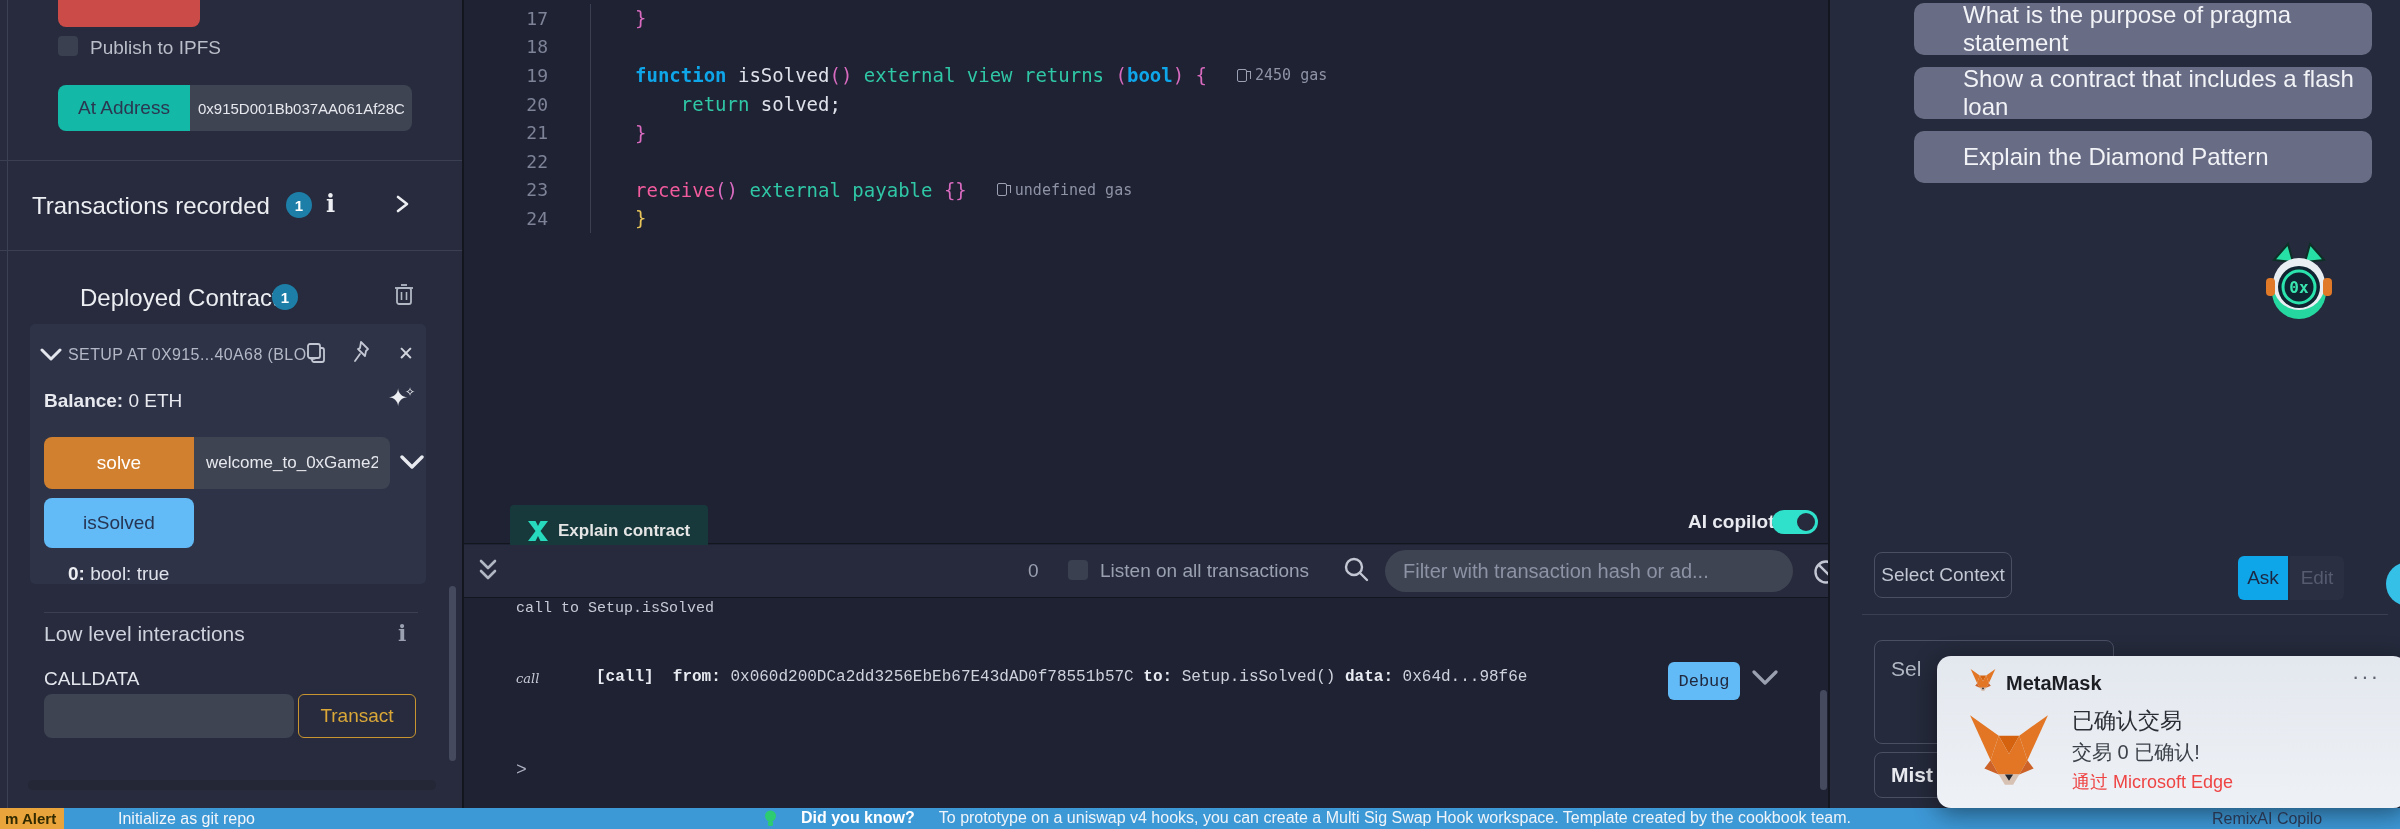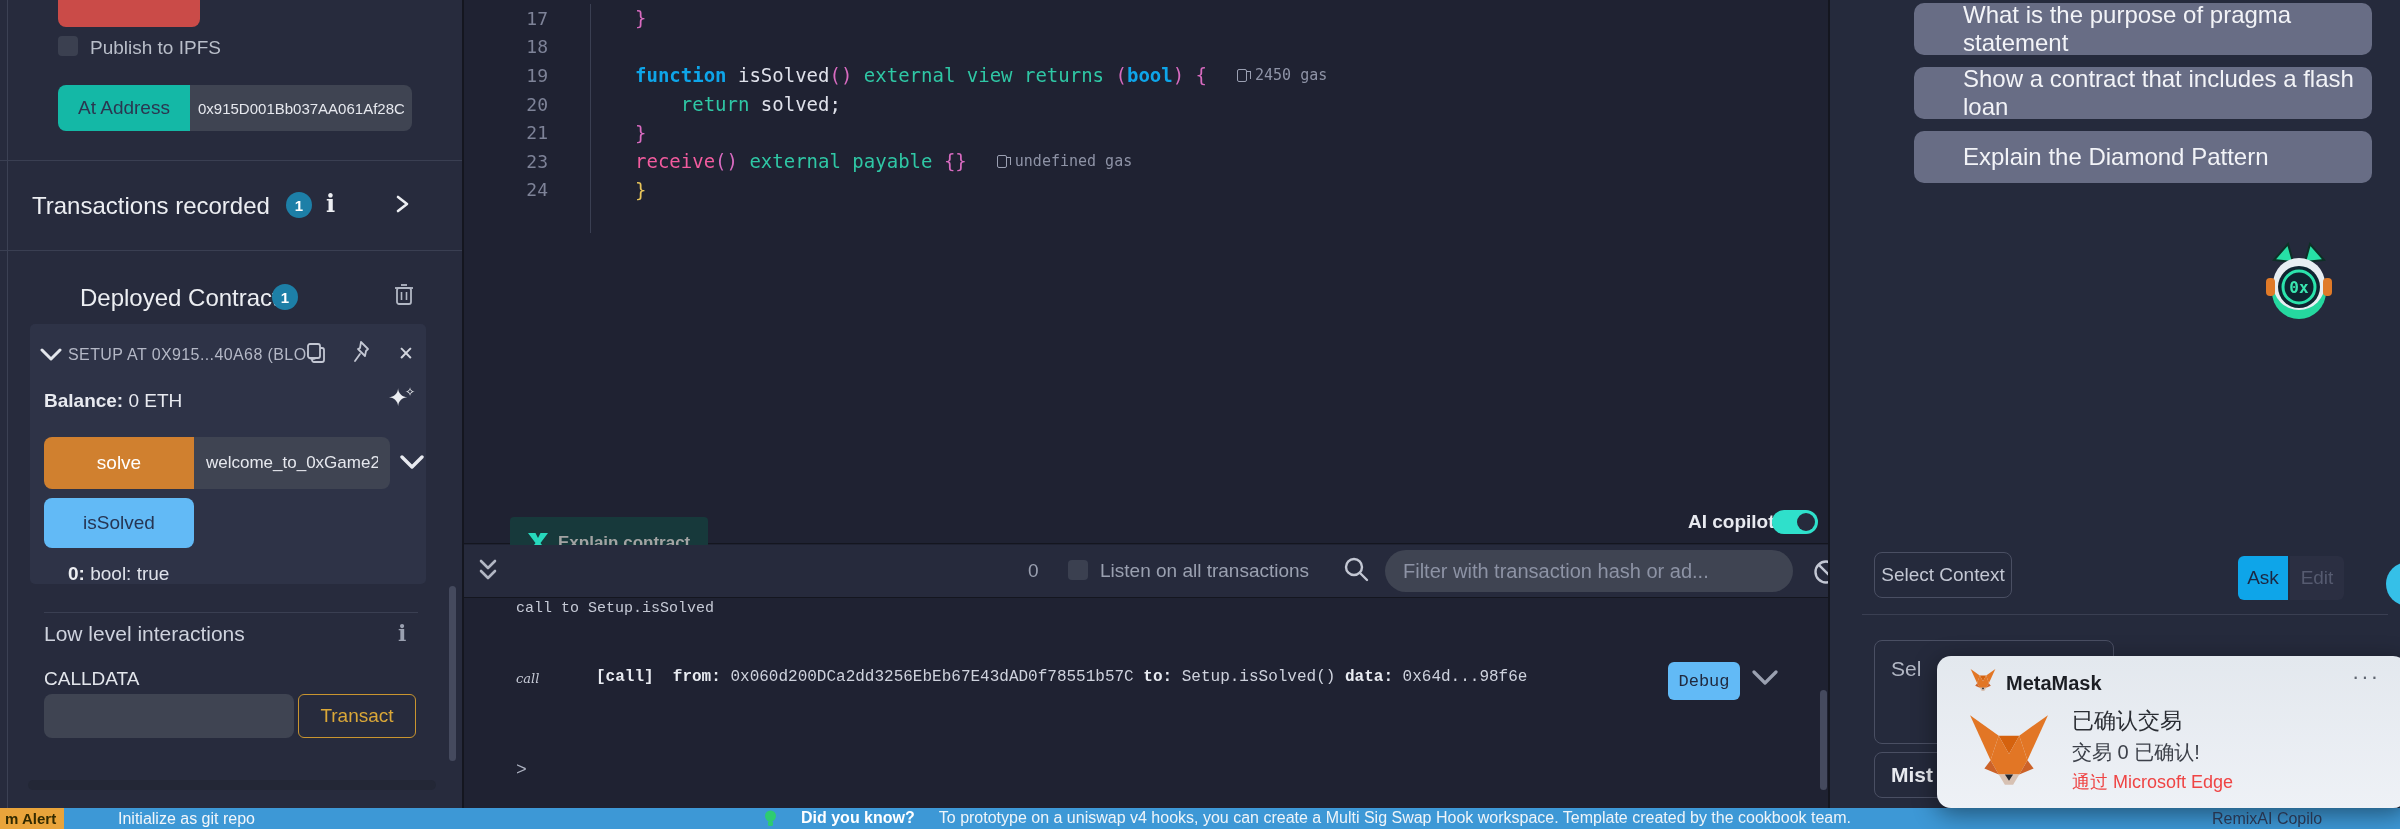--- a/index.html
+++ b/index.html
@@ -64,22 +64,22 @@
   .tk-fg { color:#dfe1ea; } .tk-blue { color:#0ea5e9;font-weight:bold; } .tk-teal { color:#2fc7a5; }
   .tk-pink { color:#d86bc0; } .tk-redpink { color:#f25b9e; } .tk-yellow { color:#e8c55a; }
   .gas { margin-left:30px; color:#8e93a6; font-size:15px; display:inline-flex; align-items:center; font-family:"DejaVu Sans Mono", monospace; }
   .pump { display:inline-block; width:10px; height:13px; border:1.5px solid #9ba0b2; border-radius:2px; margin-right:8px; position:relative; }
   .pump::after { content:""; position:absolute; right:-5px; top:1px; width:3px; height:7px;
     border-right:1.5px solid #9ba0b2; border-top:1.5px solid #9ba0b2; }
   #indent-guide { left:590px; top:4px; width:1px; height:229px; background:#3a3f52; }
 
   
   #aibar { left:464px; top:500px; width:1364px; height:44px; border-bottom:1px solid #14161f; }
-  #explain-btn { left:510px; top:517px; height:52px; padding:0 18px; background:#17393b; border-radius:4px;
-    color:#a3a3a3; font-size:17px; font-weight:bold; display:inline-flex; align-items:center; gap:10px; }
+  #explain-btn { left:510px; top:505px; height:52px; padding:0 18px; background:#17393b; border-radius:4px;
+    color:#e5e5e5; font-size:17px; font-weight:bold; display:inline-flex; align-items:center; gap:10px; }
   #copilot-label { left:1688px; top:511px; font-size:19px; font-weight:bold; color:#e8eaf0; }
   #copilot-toggle { left:1772px; top:510px; width:46px; height:24px; background:#2fe0cb; border-radius:12px; }
   #copilot-toggle::after { content:""; position:absolute; right:3px; top:3px; width:18px; height:18px; border-radius:50%; background:#262a3c; }
 
   #term-header { left:464px; top:545px; width:1364px; height:53px; background:#262a3c; border-bottom:1px solid #14161f; }
   #term-count { left:1028px; top:560px; font-size:19px; color:#9aa0b0; }
   #listen-check { left:1068px; top:560px; }
   #listen-label { left:1100px; top:560px; font-size:19px; color:#9aa0b0; }
   #filter-input { left:1385px; top:550px; width:408px; height:42px; background:#3f4452; border:none; outline:none;
     border-radius:21px; color:#e6e8ee; font-size:20px; padding:0 18px; font-family:"Liberation Sans",sans-serif; }
@@ -228,20 +228,21 @@
 <div class="abs" id="left-vscroll"></div>
 <div class="abs" id="left-hscroll"></div>
 <div class="abs" id="left-divider"></div>
 
 <div class="abs" id="code-lines">
     <div class="code-line"><span class="ln">17</span><span class="code"><span class="tk-pink">}</span></span></div>
     <div class="code-line"><span class="ln">18</span><span class="code"></span></div>
     <div class="code-line"><span class="ln">19</span><span class="code"><span class="tk-blue">function</span><span class="tk-fg"> isSolved</span><span class="tk-pink">()</span><span class="tk-fg"> </span><span class="tk-teal">external view returns</span><span class="tk-fg"> </span><span class="tk-pink">(</span><span class="tk-blue">bool</span><span class="tk-pink">) {</span></span><span class="gas"><i class="pump"></i><span>2450 gas</span></span></div>
     <div class="code-line"><span class="ln">20</span><span class="code"><span class="tk-fg">    </span><span class="tk-teal">return</span><span class="tk-fg"> solved;</span></span></div>
     <div class="code-line"><span class="ln">21</span><span class="code"><span class="tk-pink">}</span></span></div>
+    <div class="code-line"><span class="ln">22</span><span class="code"></span></div>
     <div class="code-line"><span class="ln">23</span><span class="code"><span class="tk-redpink">receive</span><span class="tk-pink">()</span><span class="tk-fg"> </span><span class="tk-teal">external payable</span><span class="tk-fg"> </span><span class="tk-pink">{}</span></span><span class="gas"><i class="pump"></i><span>undefined gas</span></span></div>
     <div class="code-line"><span class="ln">24</span><span class="code"><span class="tk-yellow">}</span></span></div>
   </div>
 <div class="abs" id="indent-guide"></div>
 
 <div class="abs" id="aibar"></div>
 <div class="abs" id="explain-btn">
   <svg width="20" height="20" viewBox="0 0 24 24">
     <polygon points="0,0 9,0 12,6 15,0 24,0 15,12 24,24 15,24 12,18 9,24 0,24 9,12" fill="#27d9bd"></polygon>
   </svg>

